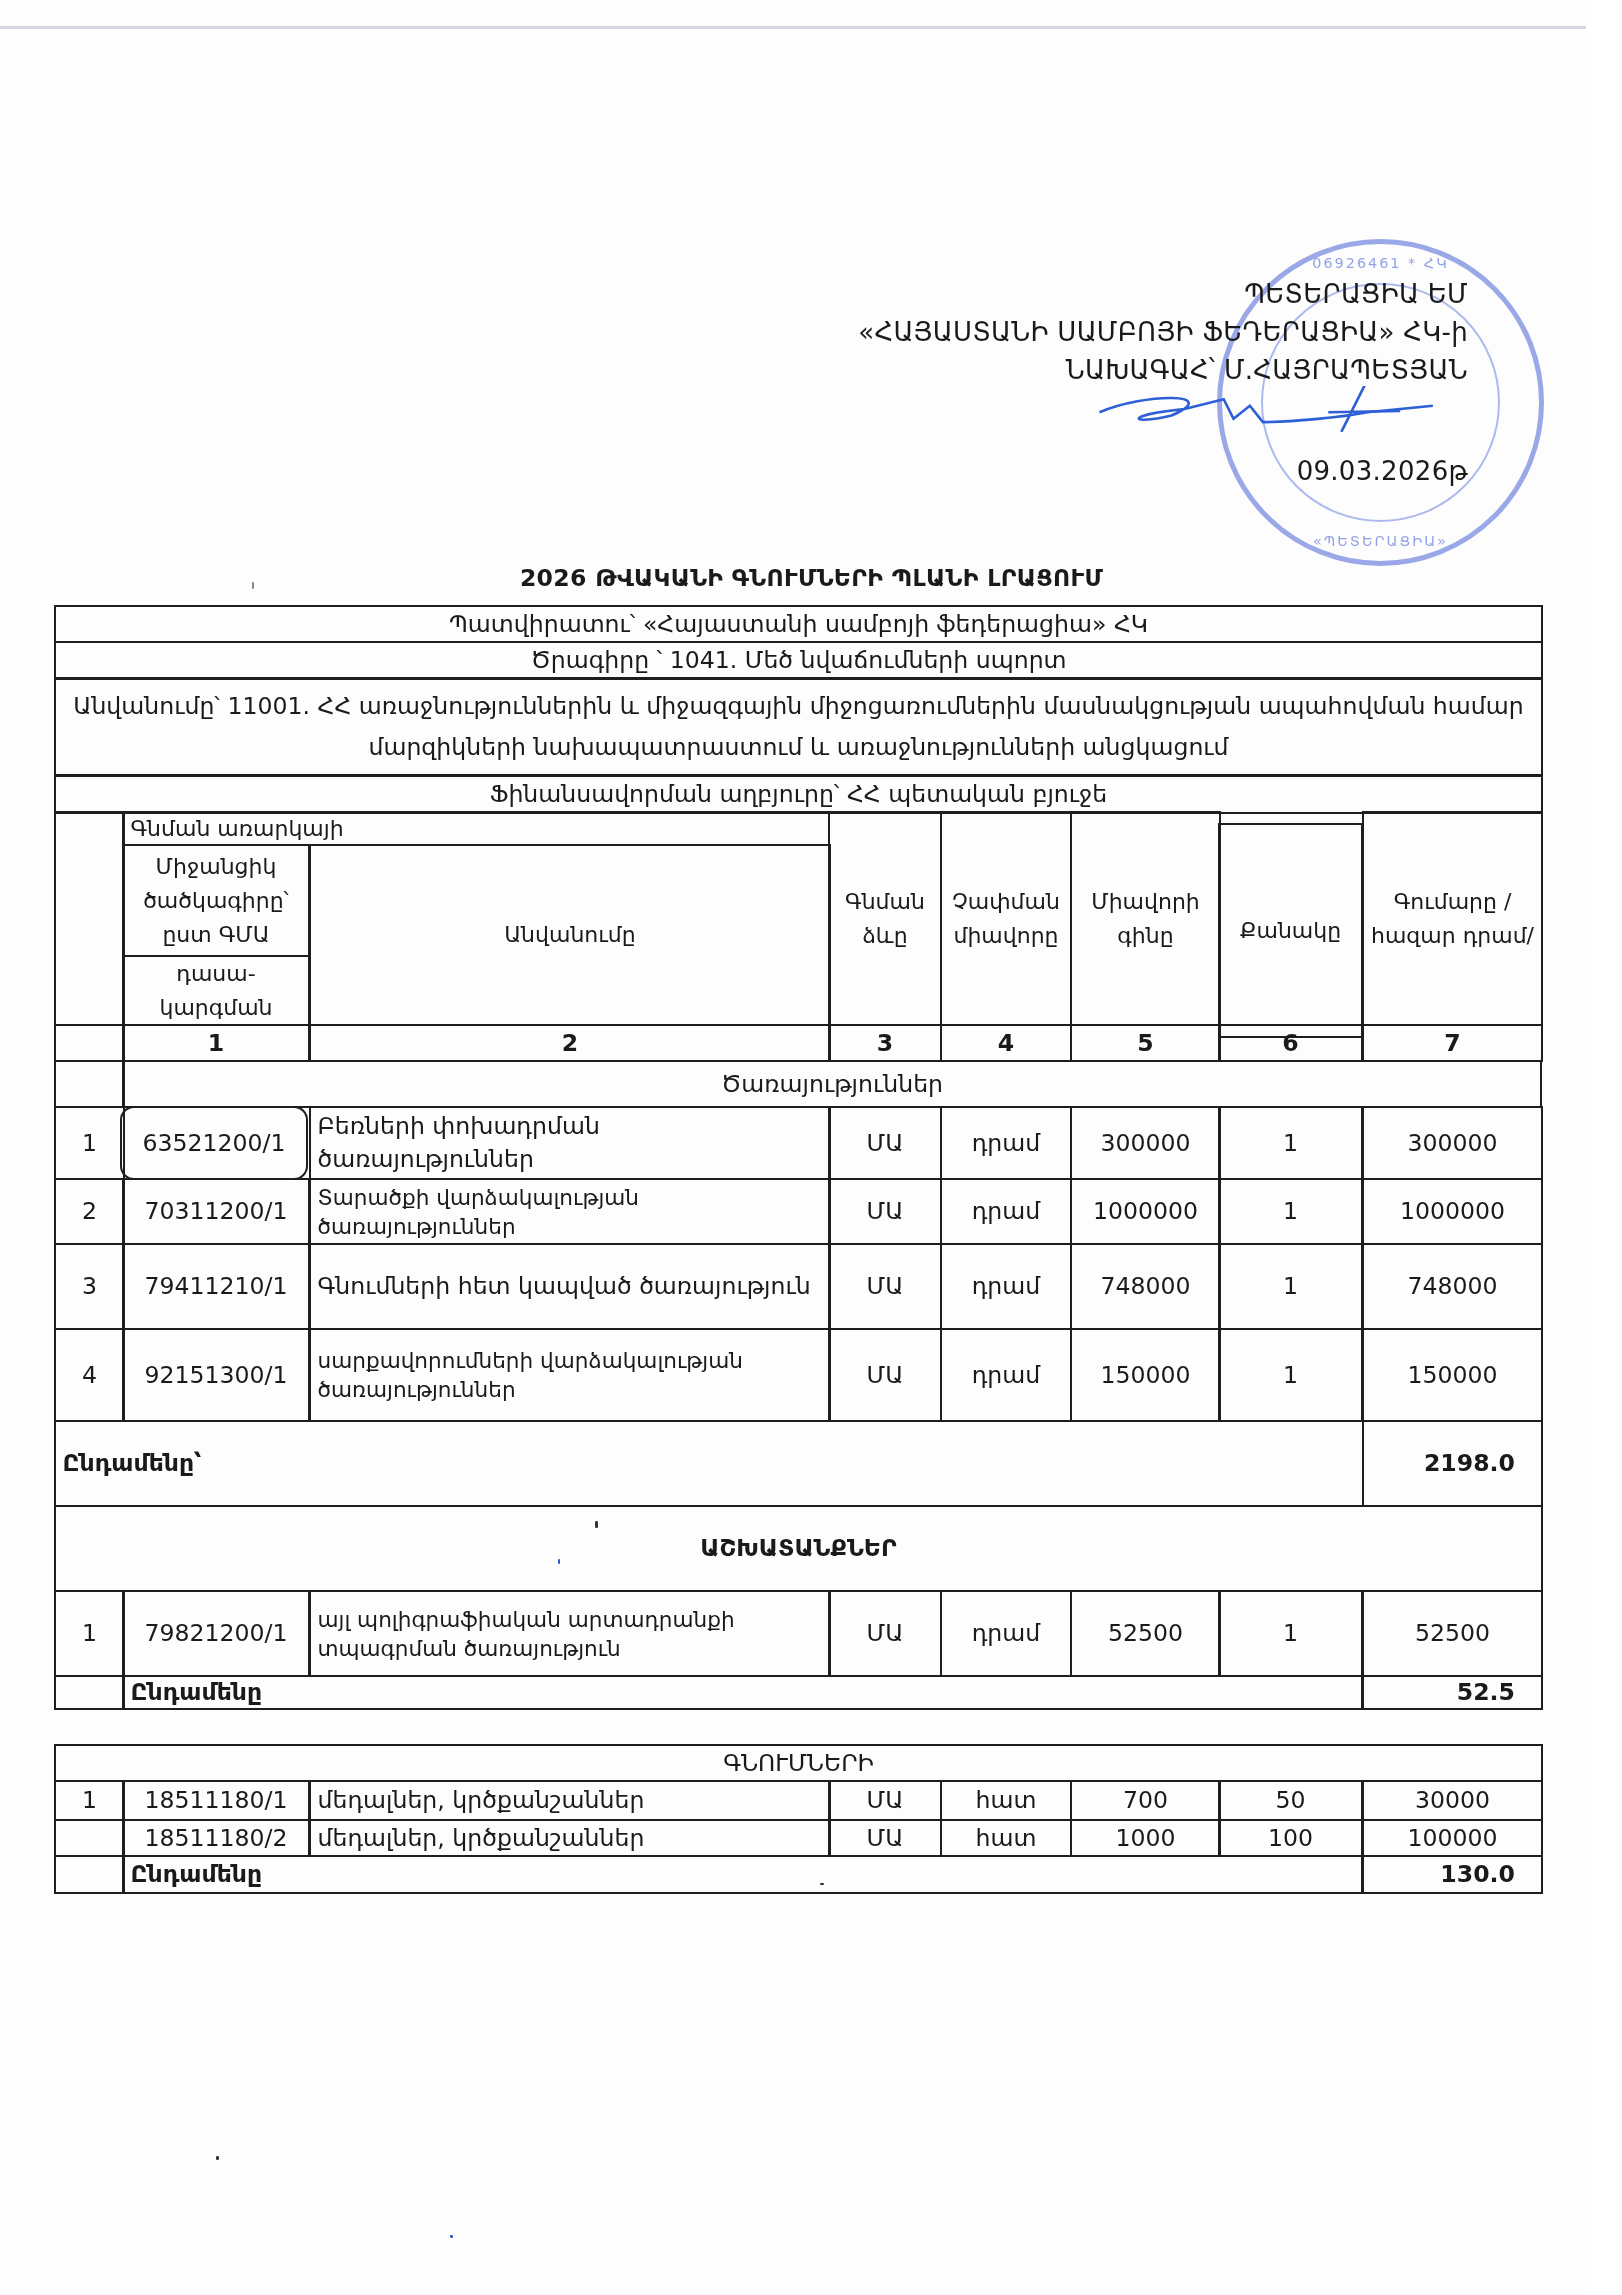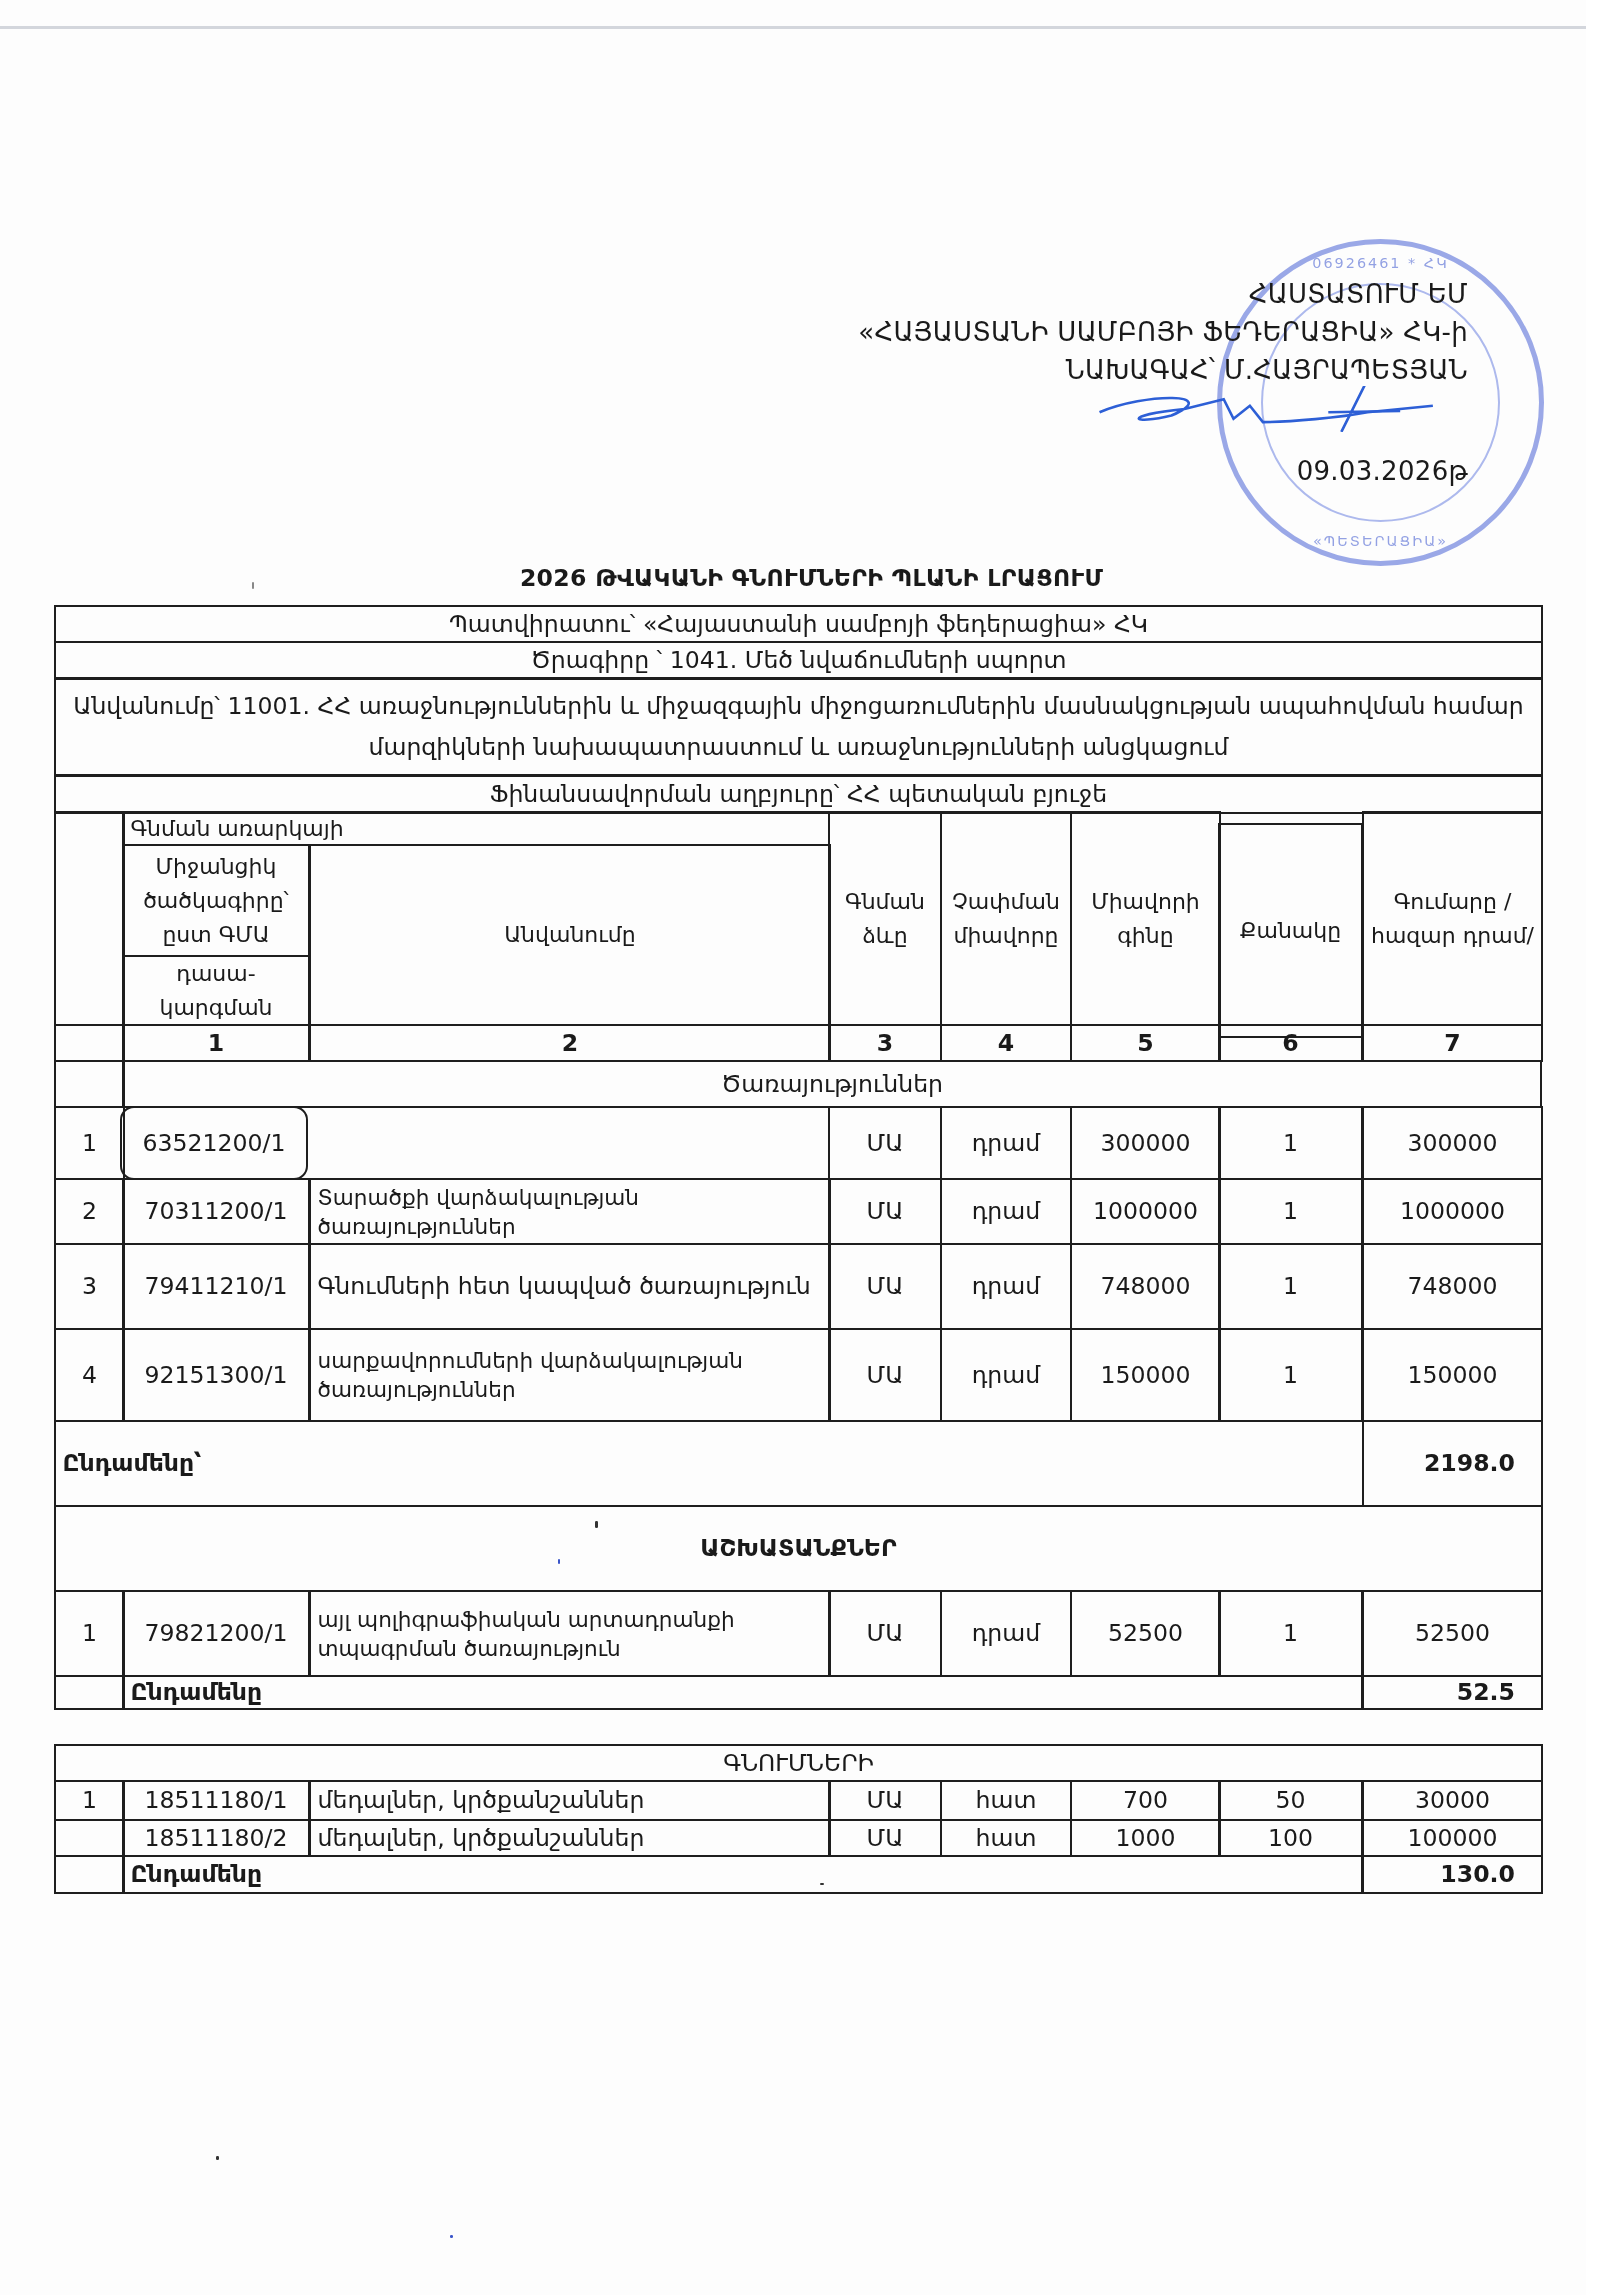--- a/index.html
+++ b/index.html
@@ -70,21 +70,21 @@
     <div class="stamp-text">06926461 * ՀԿ</div>
     <div class="stamp-bottom">«ՊԵՏԵՐԱՑԻԱ»</div>
   </div>
 
   <svg class="signature" viewBox="0 0 560 70">
     <path d="M10 40 C 80 10, 200 10, 120 45 C 60 60, 40 45, 140 35 L 200 20 L 215 50 L 240 30 L 260 55 C 300 55, 380 48, 420 40 L 520 30" stroke="#2d5fd6" stroke-width="4" fill="none"></path>
     <path d="M420 -10 L 380 70 M 360 40 L 470 38" stroke="#2d5fd6" stroke-width="4" fill="none"></path>
   </svg>
 
   <div class="approval">
-    <div>ՀԱՍՏԱՏՈՒՄ ԵՄ</div>
+    <div>ՊԵՏԵՐԱՑԻԱ ԵՄ</div>
     <div>«ՀԱՅԱՍՏԱՆԻ ՍԱՄԲՈՅԻ ՖԵԴԵՐԱՑԻԱ» ՀԿ-ի</div>
     <div>ՆԱԽԱԳԱՀ՝ Մ.ՀԱՅՐԱՊԵՏՅԱՆ</div>
     <div class="date">09.03.2026թ</div>
   </div>
 
   <div class="doc-title">2026 ԹՎԱԿԱՆԻ ԳՆՈՒՄՆԵՐԻ  ՊԼԱՆԻ ԼՐԱՑՈՒՄ</div>
 
   <div class="cell" style="left:54px;top:605px;width:1489px;height:38px;">Պատվիրատու՝  «Հայաստանի սամբոյի ֆեդերացիա» ՀԿ</div>
   <div class="cell" style="left:54px;top:641px;width:1489px;height:39px;">Ծրագիրը ՝ 1041. Մեծ նվաճումների սպորտ</div>
   <div class="cell" style="left:54px;top:677px;width:1489px;height:99px;flex-direction:column;">
@@ -111,20 +111,21 @@
   <div class="cell bold" style="left:940px;top:1024px;width:132px;height:38px;">4</div>
   <div class="cell bold" style="left:1070px;top:1024px;width:151px;height:38px;">5</div>
   <div class="cell bold" style="left:1218px;top:1024px;width:145px;height:38px;">6</div>
   <div class="cell bold" style="left:1362px;top:1024px;width:181px;height:38px;">7</div>
 
   <div class="cell" style="left:54px;top:1060px;width:71px;height:48px;"></div>
   <div class="cell" style="left:122px;top:1060px;width:1420px;height:48px;">Ծառայություններ</div>
 
   <div class="cell" style="left:54px;top:1106px;width:71px;height:74px;">1</div>
   <div class="cell" style="left:120px;top:1106px;width:188px;height:74px;border-radius:14px;">63521200/1</div>
+  <div class="cell left" style="left:309px;top:1106px;width:522px;height:74px;">Բեռների փոխադրման ծառայություններ</div>
   <div class="cell" style="left:828px;top:1106px;width:114px;height:74px;">ՄԱ</div>
   <div class="cell" style="left:940px;top:1106px;width:132px;height:74px;">դրամ</div>
   <div class="cell" style="left:1070px;top:1106px;width:151px;height:74px;">300000</div>
   <div class="cell" style="left:1218px;top:1106px;width:145px;height:74px;">1</div>
   <div class="cell" style="left:1362px;top:1106px;width:181px;height:74px;">300000</div>
 
   <div class="cell" style="left:54px;top:1178px;width:71px;height:67px;">2</div>
   <div class="cell" style="left:122px;top:1178px;width:188px;height:67px;">70311200/1</div>
   <div class="cell left small" style="left:309px;top:1178px;width:522px;height:67px;">Տարածքի վարձակալության ծառայություններ</div>
   <div class="cell" style="left:828px;top:1178px;width:114px;height:67px;">ՄԱ</div>

